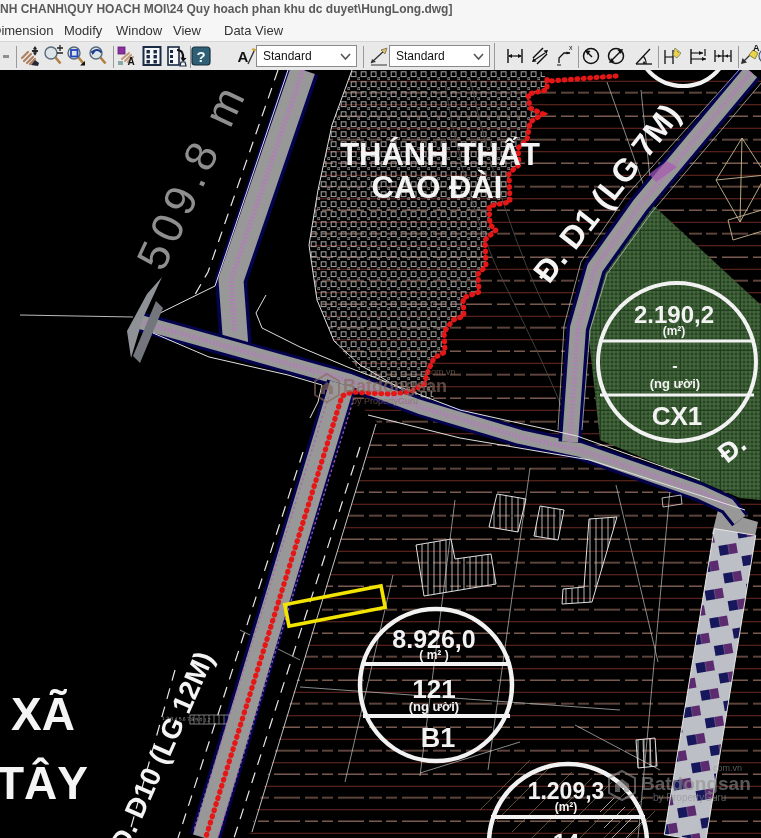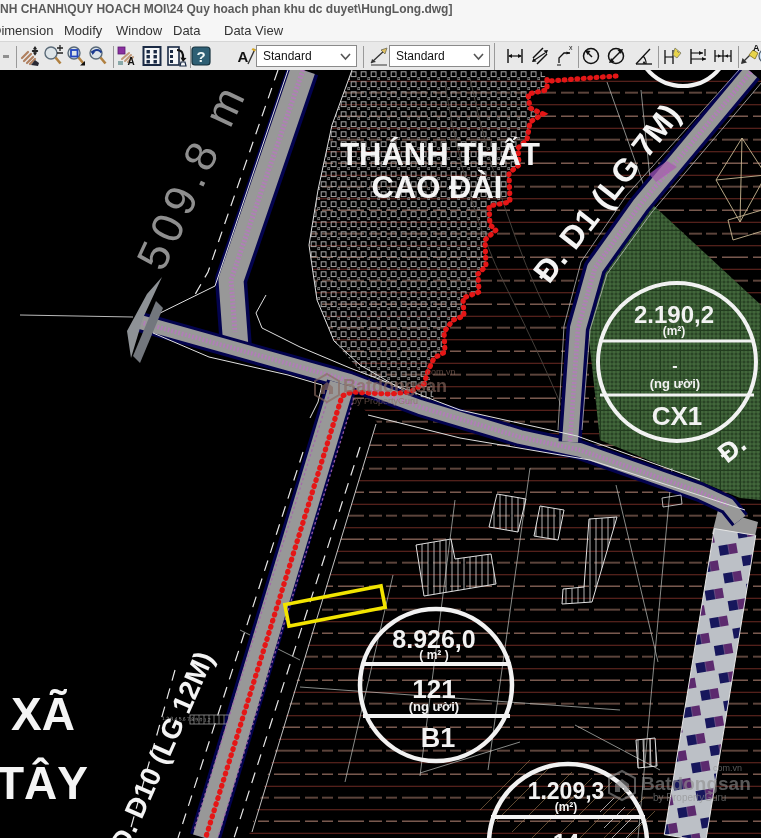--- a/index.html
+++ b/index.html
@@ -9,21 +9,21 @@
 </head>
 <body>
 <div id="app">
 
   <div class="abs" style="left:0;top:0;width:761px;height:18px;background:#f6f6f6;color:#5a5a5a;font-size:12px;line-height:18px;white-space:nowrap;font-weight:bold;">NH CHANH\QUY HOACH MOI\24 Quy hoach phan khu dc duyet\HungLong.dwg]</div>
 
   <div class="abs" style="left:0;top:18px;width:761px;height:23px;background:#f6f6f6;color:#333;font-size:13px;">
     <span class="abs" style="left:-8px;top:5px;">Dimension</span>
     <span class="abs" style="left:64px;top:5px;">Modify</span>
     <span class="abs" style="left:116px;top:5px;">Window</span>
-    <span class="abs" style="left:173px;top:5px;">Data</span>
+    <span class="abs" style="left:173px;top:5px;">View</span>
     <span class="abs" style="left:224px;top:5px;">Data View</span>
   </div>
 
   <div class="abs" style="left:0;top:41px;width:761px;height:29px;background:#e9e9e9;border-top:1px solid #d6d6d6;box-sizing:border-box;">
   <svg width="761" height="29" viewBox="0 0 761 29" style="position:absolute;left:0;top:0;">
 
     <g stroke="#9a9a9a" stroke-width="1">
       <line x1="16.5" y1="4" x2="16.5" y2="26"></line>
       <line x1="113.5" y1="4" x2="113.5" y2="26"></line>
       <line x1="190.5" y1="4" x2="190.5" y2="26"></line>

